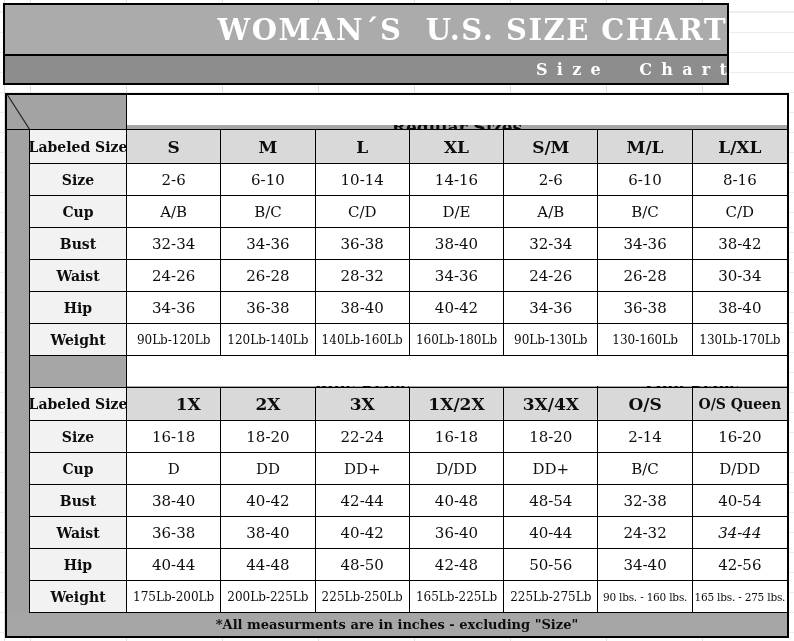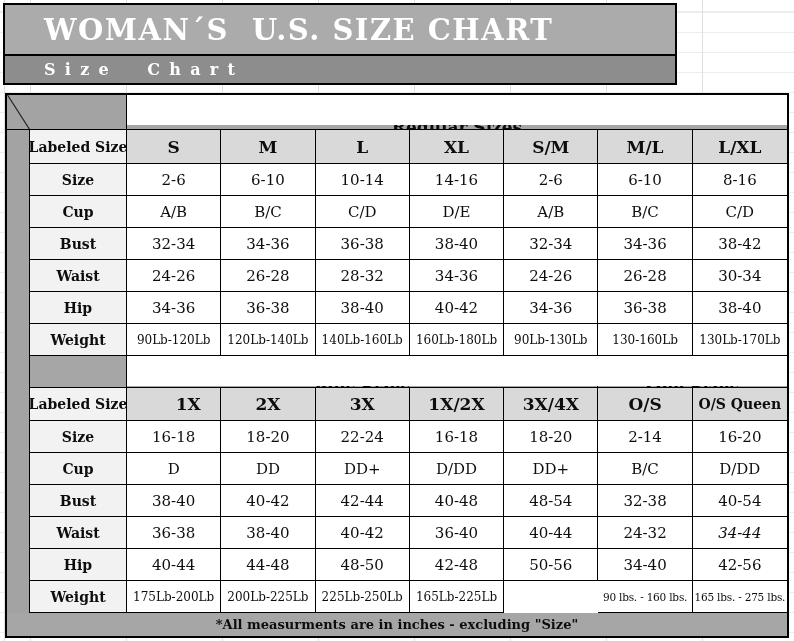--- a/index.html
+++ b/index.html
@@ -14,26 +14,25 @@
   body::before {
     content: "";
     position: absolute; inset: 0;
     background-image:
       repeating-linear-gradient(90deg, #e0e0e0 0 1px, transparent 1px 96px),
       repeating-linear-gradient(0deg, #ededed 0 1px, transparent 1px 20px);
     background-position: 30px 0, 0 12px;
     z-index: 0;
   }
   .band {
-    position: absolute; left: 3px; width: 674px;
+    position: absolute; left: 3px; width: 726px;
     box-sizing: border-box;
     border: 2px solid var(--border, #000);
-    display: flex; align-items: center; justify-content: flex-start;
+    display: flex; align-items: center; justify-content: flex-end;
     z-index: 1;
-    padding-left: 39px;
   }
   #title-band { top: 3px; height: 53px; background: var(--title_band, #aaa); }
   #title-band span {
     color: var(--title_text, #fff);
     font-size: 29px; font-weight: bold;
     letter-spacing: 1.5px; white-space: pre;
   }
   #subtitle-band { top: 56px; height: 29px; background: var(--subtitle_band, #8f8f8f); border-top: none; }
   #subtitle-band span {
     color: var(--title_text, #fff);
@@ -197,16 +196,17 @@
     <div class="cell data" style="grid-area: 15 / 5 / span 1 / span 1;">48-50</div>
     <div class="cell data" style="grid-area: 15 / 6 / span 1 / span 1;">42-48</div>
     <div class="cell data" style="grid-area: 15 / 7 / span 1 / span 1;">50-56</div>
     <div class="cell data" style="grid-area: 15 / 8 / span 1 / span 1;">34-40</div>
     <div class="cell data" style="grid-area: 15 / 9 / span 1 / span 1; border-right: none;">42-56</div>
     <div class="cell rowlabel" style="grid-area: 16 / 2 / span 1 / span 1;">Weight</div>
     <div class="cell data small" style="grid-area: 16 / 3 / span 1 / span 1;">175Lb-200Lb</div>
     <div class="cell data small" style="grid-area: 16 / 4 / span 1 / span 1;">200Lb-225Lb</div>
     <div class="cell data small" style="grid-area: 16 / 5 / span 1 / span 1;">225Lb-250Lb</div>
     <div class="cell data small" style="grid-area: 16 / 6 / span 1 / span 1;">165Lb-225Lb</div>
+    <div class="cell data small" style="grid-area: 16 / 7 / span 1 / span 1;">225Lb-275Lb</div>
     <div class="cell data tiny" style="grid-area: 16 / 8 / span 1 / span 1;">90 lbs. - 160 lbs.</div>
     <div class="cell data tiny" style="grid-area: 16 / 9 / span 1 / span 1; border-right: none;">165 lbs. - 275 lbs.</div>
     <div class="cell footerbar" style="grid-area: 17 / 1 / span 1 / span 9; border-right: none; border-bottom: none;">*All measurments are in inches - excluding "Size"</div>
   </div>
 
 </body></html>

